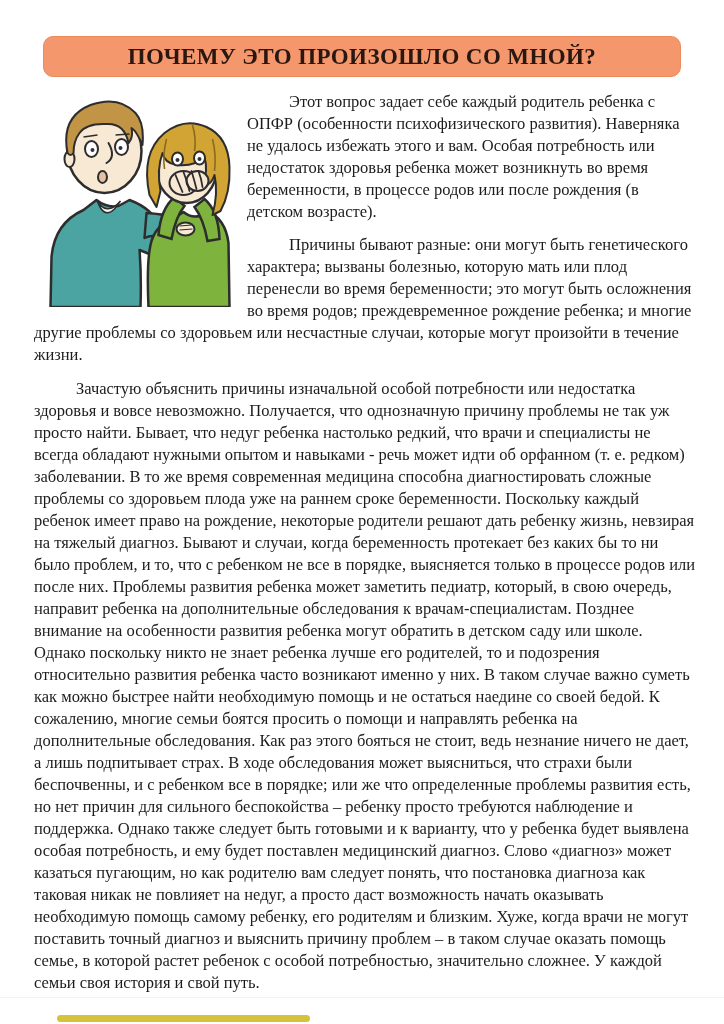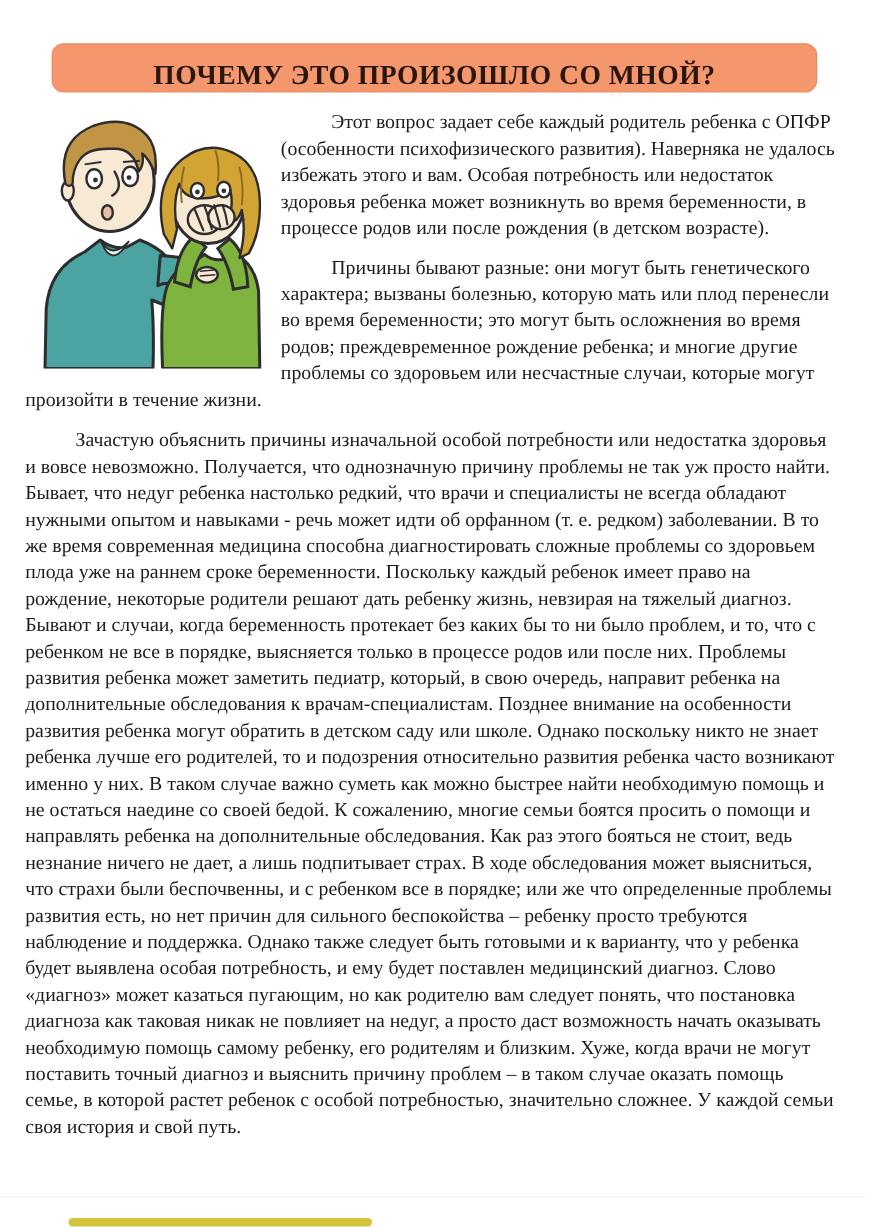--- a/index.html
+++ b/index.html
@@ -14,34 +14,34 @@
     background: #ffffff;
     overflow: hidden;
   }
   .banner {
     margin: 36px 43px 0 43px;
     height: 41px;
     background: #F4976C;
     border: 1px solid #ED8A5C;
     border-radius: 10px;
     display: flex;
-    align-items: flex-end;
+    align-items: center;
     justify-content: center;
     box-sizing: border-box;
   }
   .banner h1 {
     margin: 0;
     font-size: 23px;
     font-weight: bold;
     color: #2A1710;
     letter-spacing: 0.4px;
     font-family: "Liberation Serif", "DejaVu Serif", serif;
   }
   .content {
-    padding: 14px 26px 0 21px;
+    padding: 14px 26px 0 34px;
     color: #1C1C1C;
     font-size: 16.5px;
     line-height: 22px;
     text-align: left;
   }
   .illustration {
     float: left;
     width: 205px;
     height: 212px;
     margin: 4px 8px 4px 0;

